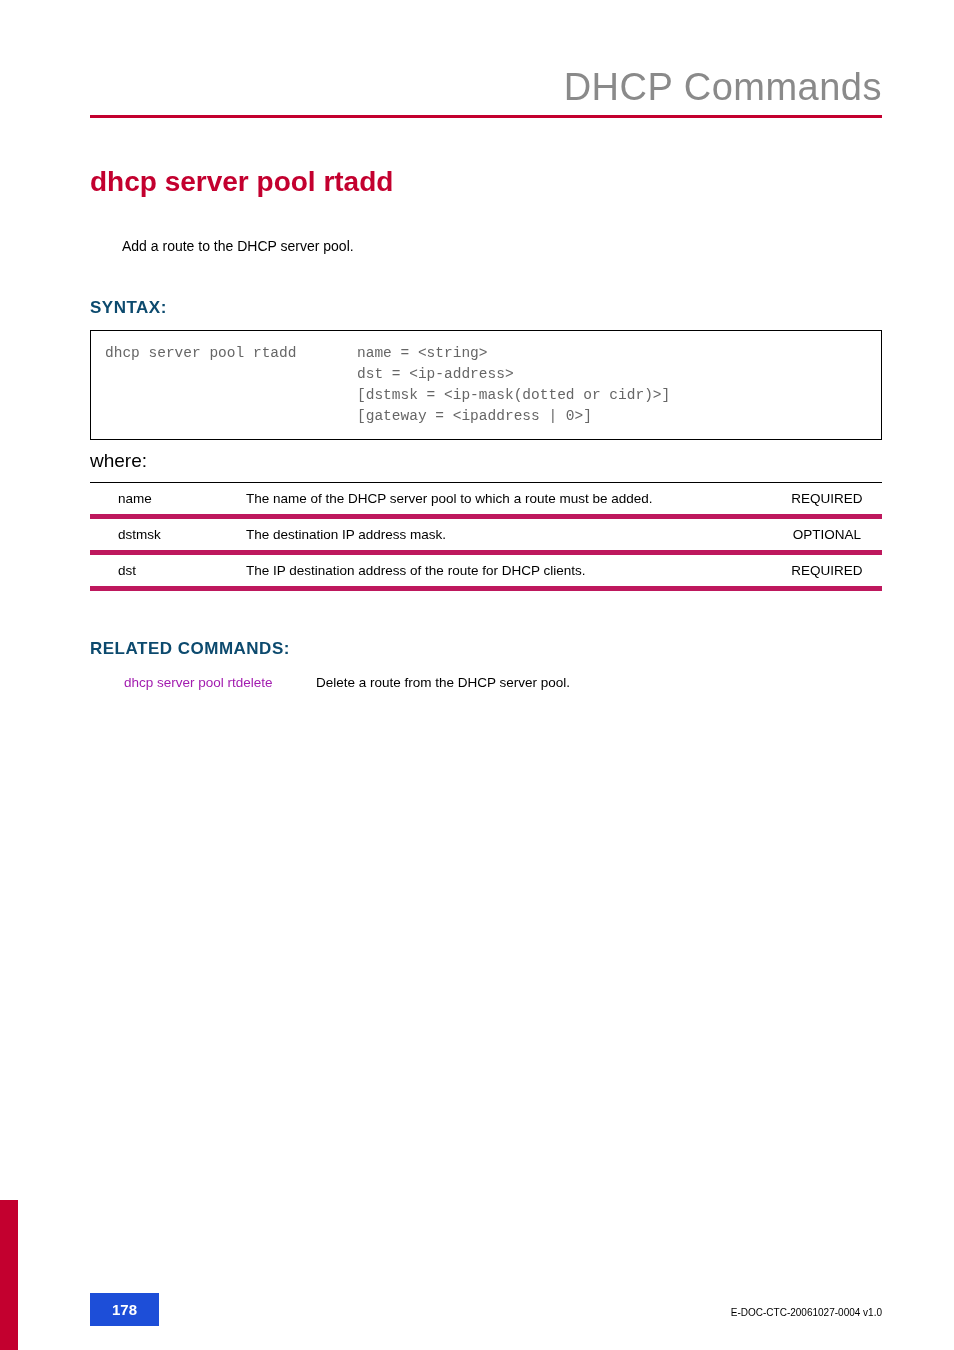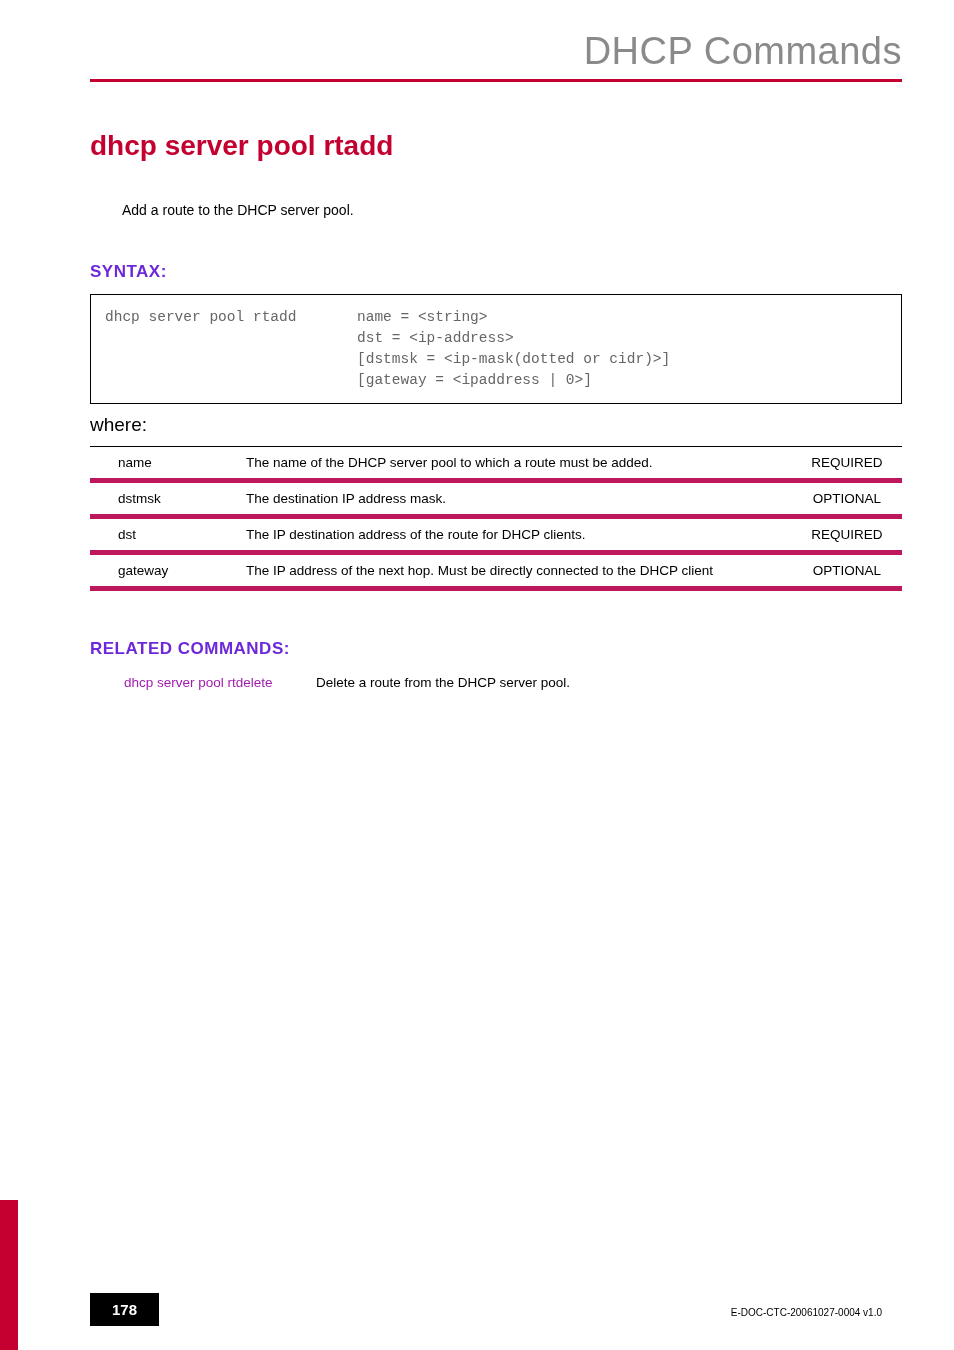--- a/index.html
+++ b/index.html
@@ -14,21 +14,22 @@
   }
   .side-accent {
     position: absolute;
     left: 0;
     top: 1200px;
     width: 18px;
     height: 150px;
     background: #c3002f;
   }
   .page {
-    padding: 30px 52px 0 90px;
+    padding: 30px 72px 0 90px;
+    margin-top: 36px;
   }
   .header-area {
     border-bottom: 3px solid #c3002f;
     padding-bottom: 6px;
     text-align: right;
     margin-bottom: 48px;
   }
   .header-title {
     font-size: 38px;
     font-weight: 400;
@@ -42,21 +43,21 @@
     margin-bottom: 40px;
   }
   .description {
     font-size: 14px;
     margin-left: 32px;
     margin-bottom: 44px;
   }
   .section-heading {
     font-family: Arial, Helvetica, sans-serif;
     font-weight: bold;
-    color: #6d28d9;
+    color: #0c4a6e;
     font-size: 17px;
     letter-spacing: 0.5px;
     margin-bottom: 12px;
   }
   .syntax-box {
     border: 1px solid #000;
     padding: 12px 14px;
     font-family: "Courier New", monospace;
     font-size: 14.5px;
     color: #666;
@@ -95,21 +96,21 @@
     position: absolute;
     left: 0;
     right: 0;
     bottom: 24px;
     height: 32px;
   }
   .page-num {
     position: absolute;
     left: 90px;
     bottom: 0;
-    background: #000000;
+    background: #1d4ed8;
     color: #fff;
     font-weight: bold;
     font-size: 15px;
     padding: 8px 22px;
   }
   .doc-id {
     position: absolute;
     right: 72px;
     bottom: 8px;
     font-size: 10px;
@@ -151,25 +152,20 @@
       <tr>
         <td class="pname">dstmsk</td>
         <td class="pdesc">The destination IP address mask.</td>
         <td class="preq">OPTIONAL</td>
       </tr>
       <tr>
         <td class="pname">dst</td>
         <td class="pdesc">The IP destination address of the route for DHCP clients.</td>
         <td class="preq">REQUIRED</td>
       </tr>
-      <tr>
-        <td class="pname">gateway</td>
-        <td class="pdesc">The IP address of the next hop. Must be directly connected to the DHCP client</td>
-        <td class="preq">OPTIONAL</td>
-      </tr>
     </tbody>
   </table>
 
   <div class="section-heading">RELATED COMMANDS:</div>
 
   <table class="related-table">
     <tbody>
         <tr>
       <td class="related-name">dhcp server pool rtdelete</td>
       <td>Delete a route from the DHCP server pool.</td>

